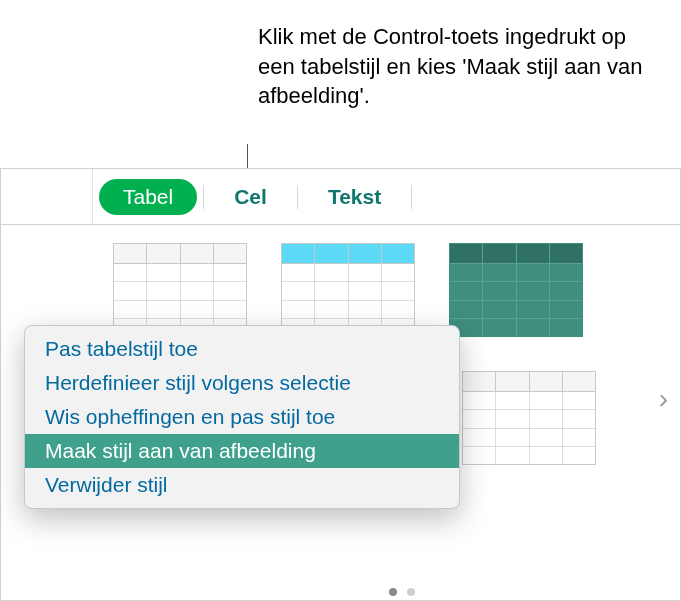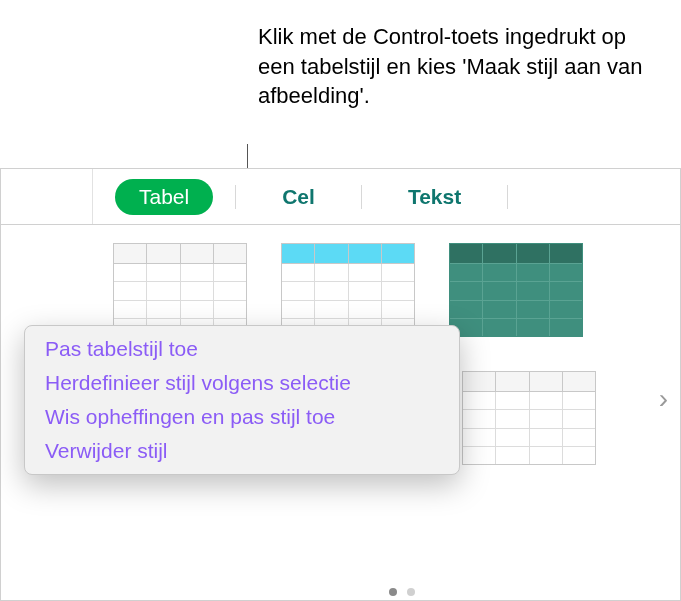--- a/index.html
+++ b/index.html
@@ -39,21 +39,21 @@
       right: 0;
       bottom: 0;
       border: 1px solid #d0d0d0;
       background: #ffffff;
     }
     .tab-bar {
       display: flex;
       align-items: center;
       height: 56px;
       padding: 0 14px;
-      gap: 16px;
+      gap: 0;
       border-bottom: 1px solid #d0d0d0;
     }
     .left-spacer {
       width: 78px;
       height: 100%;
       border-right: 1px solid #e2e2e2;
       margin-right: 6px;
     }
     .tab {
       padding: 6px 24px;
@@ -158,21 +158,21 @@
       width: 436px;
       background: #f2f2f2;
       border: 1px solid #c8c8c8;
       border-radius: 8px;
       box-shadow: 0 10px 30px rgba(0,0,0,0.25);
       padding: 6px 0;
     }
     .menu-item {
       padding: 5px 20px;
       font-size: 21px;
-      color: #8b5cf6;
+      color: #0369a1;
       cursor: pointer;
     }
     .menu-item.highlighted {
       background: #3fa18b;
       color: #ffffff;
     }
     .page-dots {
       position: absolute;
       bottom: 4px;
       left: 59%;
@@ -368,14 +368,15 @@
       <div class="dot active"></div>
       <div class="dot"></div>
     </div>
   </div>
 </div>
 
 <div class="context-menu">
   <div class="menu-item">Pas tabelstijl toe</div>
   <div class="menu-item">Herdefinieer stijl volgens selectie</div>
   <div class="menu-item">Wis opheffingen en pas stijl toe</div>
+  <div class="menu-item highlighted">Maak stijl aan van afbeelding</div>
   <div class="menu-item">Verwijder stijl</div>
 </div>
 
 </body></html>

